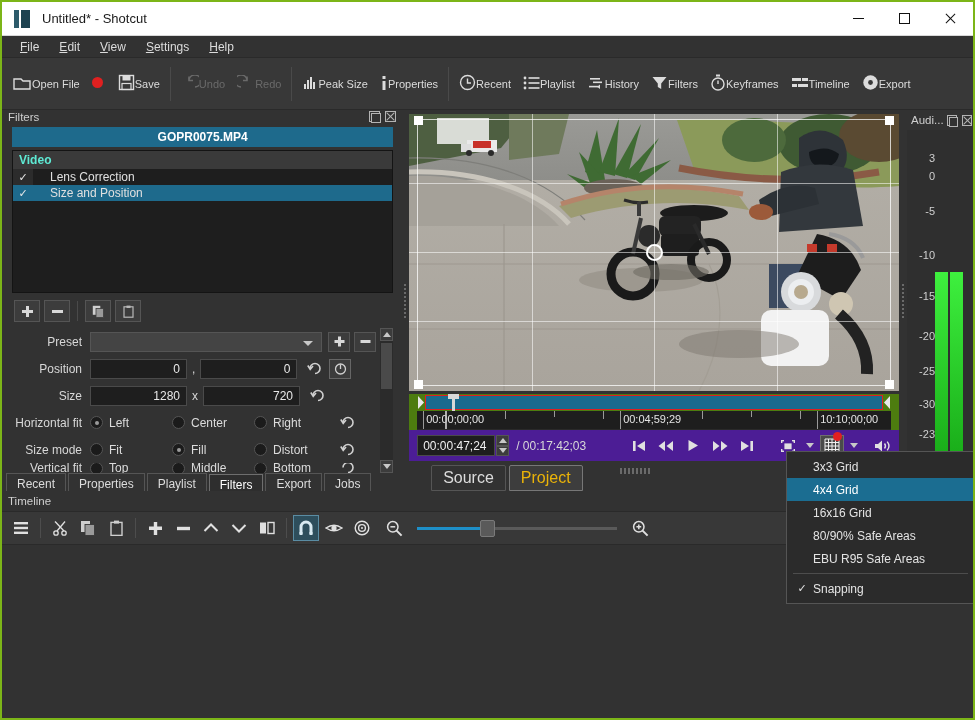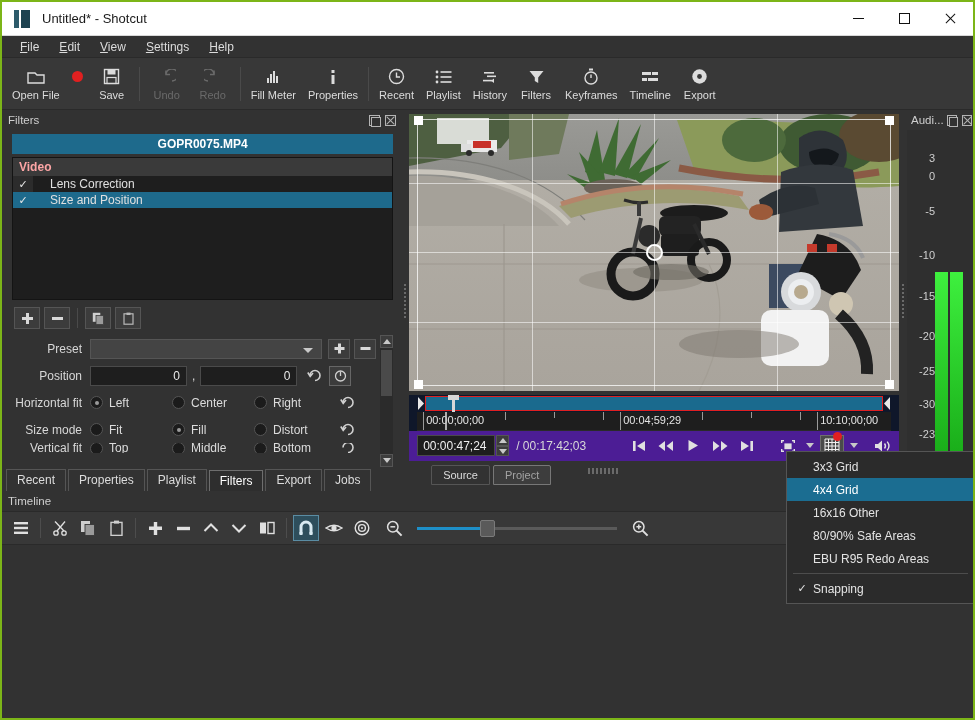--- a/index.html
+++ b/index.html
@@ -48,21 +48,21 @@
   }
   .menuitem { padding:3px 10px; font-size:12px; color:#dcdcdc; }
   .menuitem u { text-decoration:underline; }
 
   
   .maintoolbar {
     height:52px; background:#383838; display:flex; align-items:center;
     border-bottom:1px solid #2a2a2a; padding:0 4px;
   }
   .mt-item {
-    display:flex; flex-direction:column; align-items:center; justify-content:center;
+    display:flex; flex-direction:row; align-items:center; justify-content:center;
     min-width:46px; padding:2px 6px; color:#dcdcdc; position:relative;
   }
   .mt-item.disabled { color:#6a6a6a; }
   .mt-ico { height:20px; display:flex; align-items:center; justify-content:center; margin-bottom:2px; }
   .mt-lbl { font-size:11px; white-space:nowrap; }
   .mt-sep { width:1px; height:34px; background:#4a4a4a; margin:0 4px; }
 
   
   .bodywrap { display:flex; height:381px; }
 
@@ -81,21 +81,21 @@
 
   .filters-panel { width:405px; background:#323232; display:flex; flex-direction:column; }
   .filters-inner { padding:4px 8px 0 10px; flex:1; display:flex; flex-direction:column; }
   .clipname {
     background:#1e6a8c; color:#fff; text-align:center; font-weight:bold; font-size:12px;
     padding:3px 0; margin-bottom:3px;
   }
   .filterlist {
     background:#1e1e1e; border:1px solid #141414; flex:0 0 143px; overflow:hidden;
   }
-  .fl-head { background:#3a3a3a; color:#fca5a5; font-weight:bold; font-size:12px; padding:2px 6px; }
+  .fl-head { background:#3a3a3a; color:#5eead4; font-weight:bold; font-size:12px; padding:2px 6px; }
   .fl-row { display:flex; align-items:center; height:16px; font-size:12px; color:#e0e0e0; }
   .fl-row.sel { background:#1e6a8c; }
   .fl-row.sel .fl-chk { background:#1e6a8c; }
   .fl-chk { width:20px; text-align:center; font-size:11px; color:#e8e8e8; background:#2c2c2c; height:16px; line-height:16px; }
   .fl-name { padding-left:17px; }
 
   .fl-btnrow { display:flex; align-items:center; padding:7px 0 6px 2px; gap:4px; }
   .sqbtn {
     width:26px; height:22px; background:#3c3c3c; border:1px solid #555;
     display:flex; align-items:center; justify-content:center; color:#cfcfcf;
@@ -180,21 +180,21 @@
   .grid-ov .gl.h { left:0; right:0; height:1px; }
   .grid-ov .gl.v { top:0; bottom:0; width:1px; }
   .vui-rect { position:absolute; inset:5px 8px 5px 8px; border:1px solid rgba(255,255,255,.75); pointer-events:none;}
   .vui-h { position:absolute; width:9px; height:9px; background:#fff; }
   .vui-center {
     position:absolute; left:50%; top:50%; width:17px; height:17px; margin:-8px 0 0 -8px;
     border:2px solid #fff; border-radius:50%;
   }
 
   
-  .scrubwrap { padding:0 8px; background:#0f172a; }
+  .scrubwrap { padding:0 8px; background:#4d7c0f; }
   .scrub {
     position:relative; height:17px; display:flex; align-items:center;
   }
   .scrub .inmark,.scrub .outmark {
     width:8px; height:15px; display:flex; align-items:center; color:#e8e8e8; font-size:11px;
   }
   .scrub-track {
     flex:1; height:15px; background:#1a6a8e; border:1px solid #e02020; position:relative;
   }
   .playhead {
@@ -231,24 +231,24 @@
   .tbtn.toggled { background:#4a4a4a; border:1px solid #6e6e6e; }
   .dropcaret {
     width:14px; height:22px; display:flex; align-items:center; justify-content:center;
   }
   .caret { width:0;height:0;border-left:4px solid transparent;border-right:4px solid transparent;border-top:5px solid #c8c8c8; }
   .reddot2 { position:absolute; width:9px; height:9px; border-radius:50%; background:#e02020; }
 
   
   .srcproj { height:30px; display:flex; align-items:flex-start; padding:4px 0 0 22px; background:#323232; }
   .sptab {
-    padding:3px 11px; font-size:11px; color:#dcdcdc; border:1px solid #555; background:#323232;
+    padding:3px 11px; font-size:16px; color:#dcdcdc; border:1px solid #555; background:#323232;
     border-radius:2px 2px 0 0; margin-right:3px;
   }
-  .sptab.active { background:#3d3d3d; border-color:#777; color:#a3a3a3; }
+  .sptab.active { background:#3d3d3d; border-color:#777; color:#eab308; }
   .hdots { width:30px; height:6px; margin:3px 0 0 34px;
     background-image:repeating-linear-gradient(to right,#6a6a6a 0 2px,transparent 2px 4px); }
 
   
   .audiopanel { width:66px; background:#323232; display:flex; flex-direction:column; }
   .ap-title { height:20px; display:flex; align-items:center; padding-left:4px; font-size:11.5px; color:#cfcfcf; }
   .ap-body { flex:1; position:relative; background:#2f2f2f; }
   .ap-scale { position:absolute; left:0; top:0; width:30px; height:100%; }
   .ap-scale span { position:absolute; right:2px; font-size:11px; color:#d0d0d0; }
   .ap-bars { position:absolute; left:28px; top:0; width:30px; height:100%; }
@@ -366,21 +366,21 @@
       <div class="mt-ico">
         <svg width="16" height="16" viewBox="0 0 16 16">
             <g fill="#dcdcdc">
               <rect x="2" y="9" width="2" height="5"></rect>
               <rect x="5" y="5" width="2" height="9"></rect>
               <rect x="8" y="2" width="2" height="12"></rect>
               <rect x="11" y="7" width="2" height="7"></rect>
             </g>
           </svg>
       </div>
-      <div class="mt-lbl">Fill Meter</div>
+      <div class="mt-lbl">Peak Size</div>
     </div>
     <div class="mt-item">
       <div class="mt-ico">
         <svg width="8" height="16" viewBox="0 0 8 16">
             <g fill="#dcdcdc">
               <rect x="2.5" y="1" width="3" height="3"></rect>
               <rect x="2.5" y="6" width="3" height="9"></rect>
             </g>
           </svg>
       </div>
@@ -556,20 +556,32 @@
                   </svg>
               </div>
               <div class="stop-btn" style="margin-left:4px">
                 <svg width="13" height="13" viewBox="0 0 13 13">
                     <circle cx="6.5" cy="7" r="5" fill="none" stroke="#d0d0d0" stroke-width="1.3"></circle>
                     <path d="M6.5 2.5V7" stroke="#d0d0d0" stroke-width="1.3"></path>
                   </svg>
               </div>
             </div>
 
+            <div class="prow">
+              <div class="plabel">Size</div>
+              <div class="pfield" style="width:97px">1280</div>
+              <div class="comma">x</div>
+              <div class="pfield" style="width:97px">720</div>
+              <div class="reset-btn" style="margin-left:6px">
+                <svg width="15" height="14" viewBox="0 0 15 14">
+                    <path d="M3 6.5a5 5 0 115 5" fill="none" stroke="#d0d0d0" stroke-width="1.6"></path>
+                    <path d="M0.8 3.5L3.2 7.3 6 3.9" fill="none" stroke="#d0d0d0" stroke-width="1.6"></path>
+                  </svg>
+              </div>
+            </div>
 
             <div class="prow">
               <div class="plabel">Horizontal fit</div>
               <div class="radio-wrap">
                 <span class="radio on"></span>
                 <span class="radio-lbl">Left</span>
               </div>
               <div class="radio-wrap">
                 <span class="radio"></span>
                 <span class="radio-lbl">Center</span>
@@ -1048,29 +1060,29 @@
     <div class="ctx-item">
       <span class="ctx-mark"></span>
       <span>3x3 Grid</span>
     </div>
     <div class="ctx-item sel">
       <span class="ctx-mark"><span class="ctx-dot"></span></span>
       <span>4x4 Grid</span>
     </div>
     <div class="ctx-item">
       <span class="ctx-mark"></span>
-      <span>16x16 Other</span>
+      <span>16x16 Grid</span>
     </div>
     <div class="ctx-item">
       <span class="ctx-mark"></span>
       <span>80/90% Safe Areas</span>
     </div>
     <div class="ctx-item">
       <span class="ctx-mark"></span>
-      <span>EBU R95 Redo Areas</span>
+      <span>EBU R95 Safe Areas</span>
     </div>
     <div class="ctx-sep"></div>
     <div class="ctx-item">
       <span class="ctx-mark">✓</span>
       <span>Snapping</span>
     </div>
   </div>
 
 </div>
 

